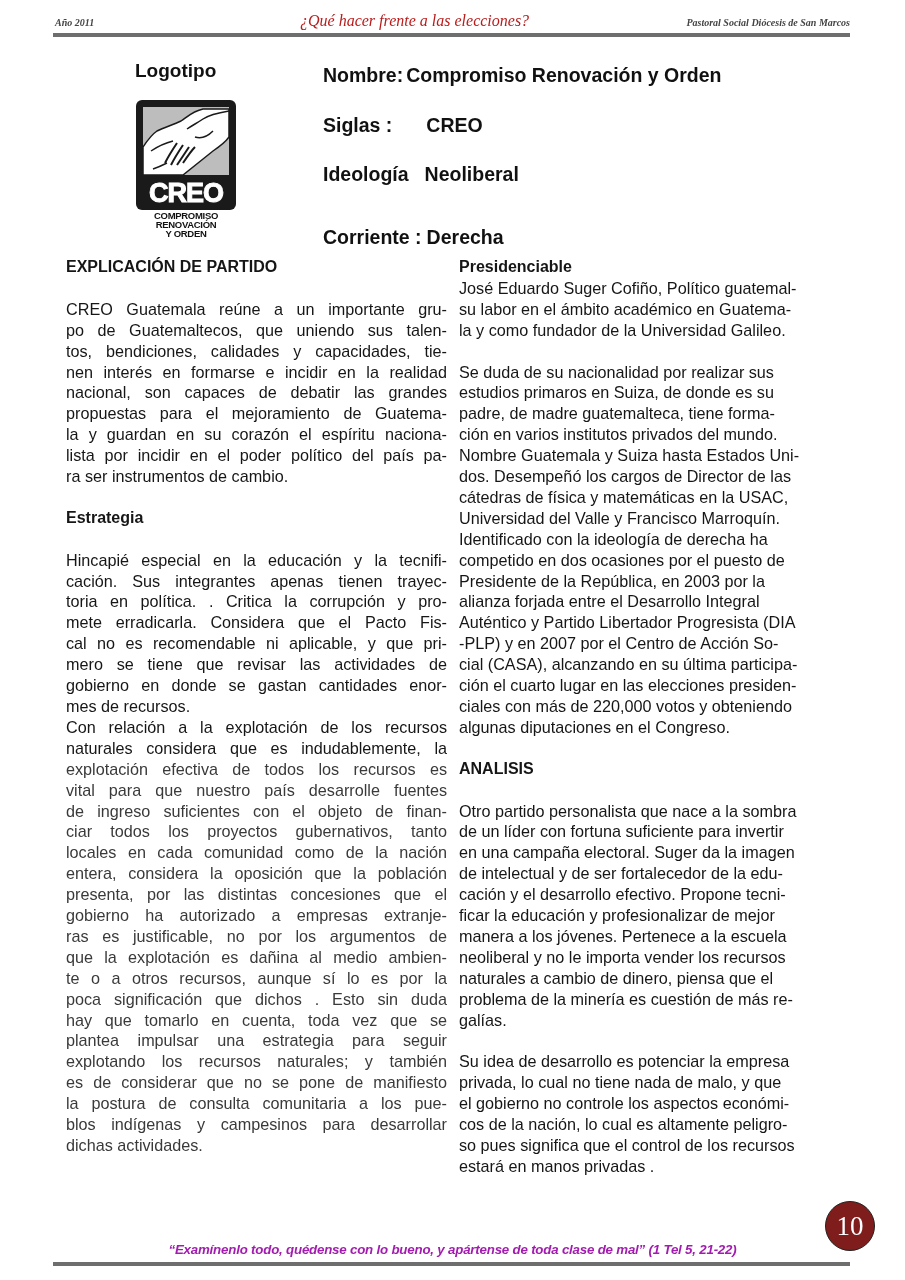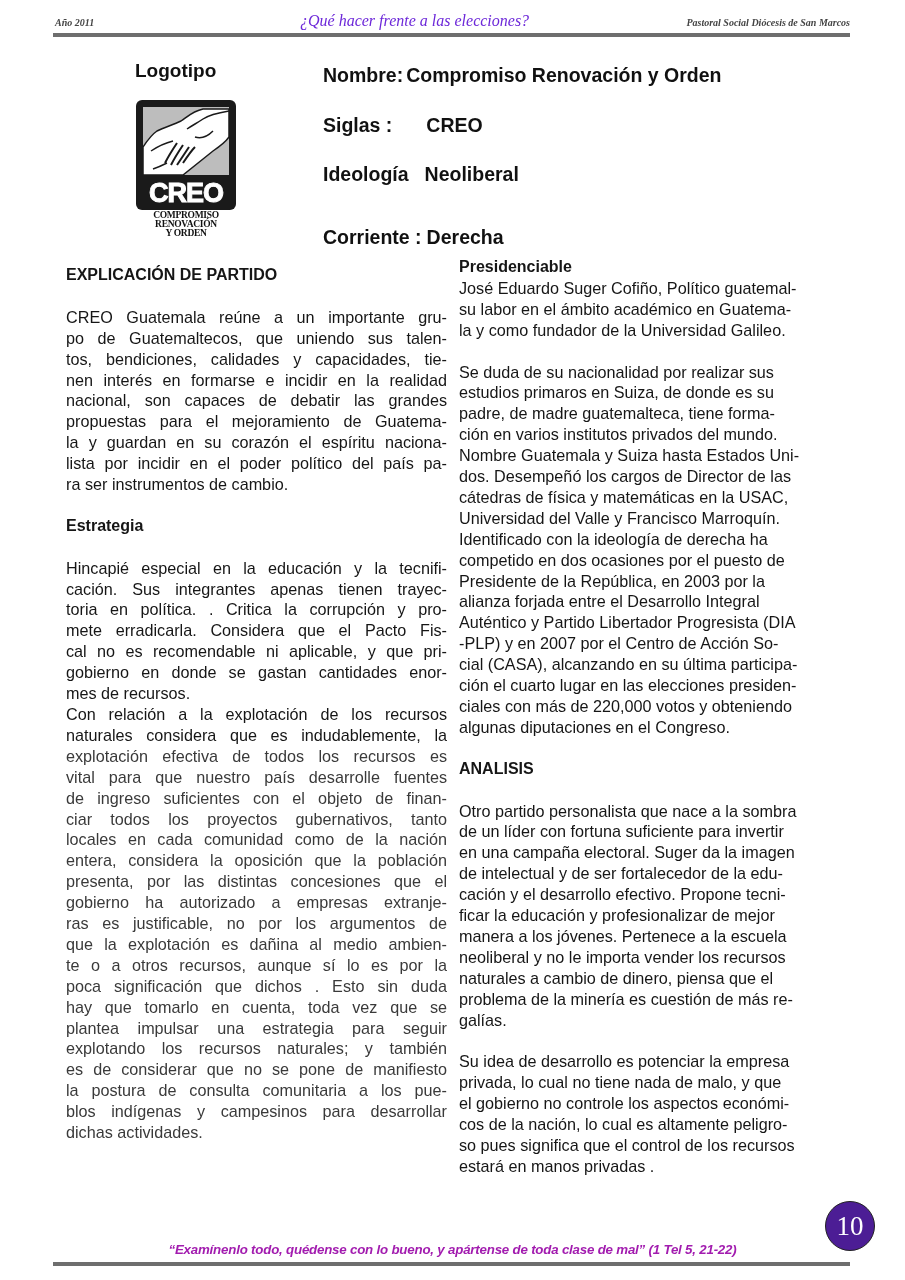--- a/index.html
+++ b/index.html
@@ -2,49 +2,49 @@
 <html><head>
 <meta charset="utf-8">
 <style>
   html, body { margin: 0; padding: 0; background: #ffffff; }
   body { width: 905px; height: 1280px; position: relative; overflow: hidden; color: #111; }
   .page { position: absolute; left: 0; top: 0; width: 905px; height: 938px; }
 
   
   .hdr { position: absolute; left: 55px; right: 55px; top: 10px; height: 24px; font-family: "Liberation Serif", serif; font-style: italic; font-weight: bold; color: #444; }
   .hdr .left { position: absolute; left: 0; top: 7px; font-size: 10px; }
-  .hdr .center { position: absolute; left: 245px; top: 2px; font-size: 16px; font-weight: normal; font-style: italic; color: #6d28d9; }
+  .hdr .center { position: absolute; left: 245px; top: 2px; font-size: 16px; font-weight: normal; font-style: italic; color: #b91c1c; }
   .hdr .right { position: absolute; right: 0; top: 7px; font-size: 10px; }
   .hdr-rule { position: absolute; left: 53px; right: 55px; top: 33px; height: 4px; background: #6e6e6e; }
 
   
   .logo-label { position: absolute; left: 135px; top: 60px; font-family: "Liberation Sans", sans-serif; font-weight: bold; font-size: 19px; }
   .logo { position: absolute; left: 136px; top: 100px; width: 100px; height: 140px; }
   .logo-box { position: absolute; left: 0; top: 0; width: 100px; height: 110px; background: #1a1a1a; border-radius: 6px; }
   .logo-inner { position: absolute; left: 7px; top: 7px; width: 86px; height: 68px; background: #bdbdbd; overflow: hidden; }
   .logo-creo { position: absolute; left: 0; top: 78px; width: 100px; text-align: center; font-family: "Liberation Sans", sans-serif; font-weight: bold; font-size: 27px; color: #fff; letter-spacing: -1px; line-height: 30px; -webkit-text-stroke: 1px #fff; }
-  .logo-sub { position: absolute; left: 0; top: 111px; width: 100px; text-align: center; font-family: Liberation Serif, serif; font-weight: bold; font-size: 9.5px; line-height: 9px; color: #111; letter-spacing: -0.3px; }
+  .logo-sub { position: absolute; left: 0; top: 111px; width: 100px; text-align: center; font-family: Liberation Sans, sans-serif; font-weight: bold; font-size: 9.5px; line-height: 9px; color: #111; letter-spacing: -0.3px; }
 
   
   .info { position: absolute; left: 323px; font-family: "Liberation Sans", sans-serif; font-weight: bold; font-size: 19.5px; color: #111; white-space: pre; }
   .info .val { margin-left: 8px; }
 
   
   .col { position: absolute; font-family: "Liberation Sans", sans-serif; font-size: 16.2px; line-height: 20.9px; color: #161616; }
-  .col-left { left: 66px; top: 257px; width: 381px; margin-top: 8px; }
+  .col-left { left: 66px; top: 257px; width: 381px; }
   .col-right { left: 459px; top: 257px; width: 386px; }
   .col p { margin: 0; }
   .h { font-weight: bold; font-size: 16px; }
   .gap { height: 20.9px; }
   .gray { color: #3a3a3a; }
   .line { display: block; white-space: nowrap; }
   .jl { display: block; text-align: justify; text-align-last: justify; white-space: normal; }
 
   
-  .page-num { position: absolute; left: 825px; top: 1201px; width: 50px; height: 50px; border-radius: 50%; background: #4c1d95; border: 1.5px solid #222; box-sizing: border-box; color: #fff; font-family: "Liberation Serif", serif; font-size: 27px; line-height: 48px; text-align: center; }
+  .page-num { position: absolute; left: 825px; top: 1201px; width: 50px; height: 50px; border-radius: 50%; background: #7f1d1d; border: 1.5px solid #222; box-sizing: border-box; color: #fff; font-family: "Liberation Serif", serif; font-size: 27px; line-height: 48px; text-align: center; }
   .quote { position: absolute; left: 60px; right: 60px; top: 1242px; text-align: center; font-family: "Liberation Sans", sans-serif; font-style: italic; font-weight: bold; font-size: 13.3px; color: #a21caf; letter-spacing: -0.2px; }
   .ftr-rule { position: absolute; left: 53px; right: 55px; top: 1262px; height: 4px; background: #6e6e6e; }
 </style>
 </head>
 <body>
 
 <div class="page">
 
   <div class="hdr">
     <span class="left">Año 2011</span>
@@ -100,20 +100,21 @@
     </div>
     <div class="gap"></div>
     <p class="h">Estrategia</p>
     <div class="gap"></div>
     <div>
       <span class="jl">Hincapié especial en la educación y la tecnifi-</span>
       <span class="jl">cación. Sus integrantes apenas tienen trayec-</span>
       <span class="jl">toria en política. . Critica la corrupción y pro-</span>
       <span class="jl">mete erradicarla. Considera que el Pacto Fis-</span>
       <span class="jl">cal no es recomendable ni aplicable, y que pri-</span>
+      <span class="jl">mero se tiene que revisar las actividades de</span>
       <span class="jl">gobierno en donde se gastan cantidades enor-</span>
       <span class="line">mes de recursos.</span>
     </div>
     <div>
       <span class="jl">Con relación a la explotación de los recursos</span>
       <span class="jl">naturales considera que es indudablemente, la</span>
       <span class="jl gray">explotación efectiva de todos los recursos es</span>
       <span class="jl gray">vital para que nuestro país desarrolle fuentes</span>
       <span class="jl gray">de ingreso suficientes con el objeto de finan-</span>
       <span class="jl gray">ciar todos los proyectos gubernativos, tanto</span>

